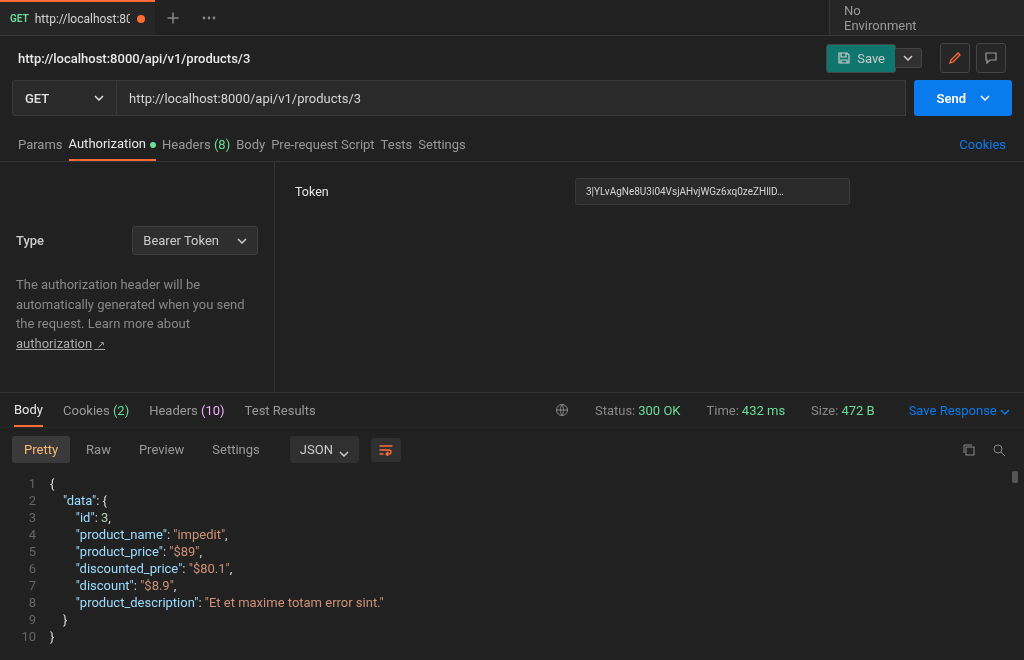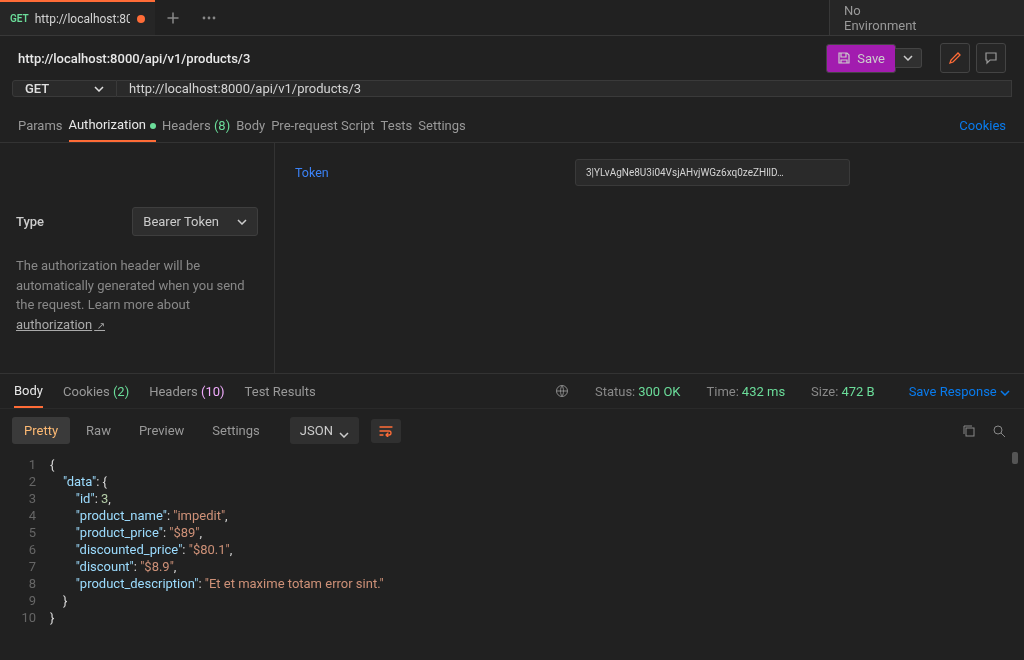--- a/index.html
+++ b/index.html
@@ -7,21 +7,21 @@
 .topbar { display:flex; height:36px; align-items:stretch; border-bottom:1px solid #383838; }
 .tab { display:flex; align-items:center; padding:0 10px; gap:6px; background:#262626; border-top:2px solid #ff6c37; min-width:155px; }
 .tab .method { color:#6bdd9a; font-size:10px; font-weight:600; }
 .tab .title { color:#d4d4d4; font-size:12px; white-space:nowrap; overflow:hidden; text-overflow:clip; max-width:95px; }
 .dot { width:8px; height:8px; border-radius:50%; background:#ff6c37; margin-left:auto; }
 .tab-plus,.tab-more { width:36px; display:flex; align-items:center; justify-content:center; color:#888; cursor:pointer; }
 .env { margin-left:auto; display:flex; align-items:center; padding:0 14px; gap:110px; color:#999; background:#262626; border-left:1px solid #383838; width:195px; justify-content:space-between;}
 .titlebar { display:flex; align-items:center; height:44px; padding:0 18px; }
 .titlebar .t { color:#e8e8e8; font-size:13px; font-weight:500; }
 .titlebar .spacer { flex:1; }
-.save-btn { display:flex; align-items:center; gap:6px; background:#a21caf; border:1px solid #444; border-radius:3px; padding:6px 10px; color:#ccc; cursor:pointer; }
+.save-btn { display:flex; align-items:center; gap:6px; background:#0f766e; border:1px solid #444; border-radius:3px; padding:6px 10px; color:#ccc; cursor:pointer; }
 .save-caret { background:#303030; border:1px solid #444; border-left:none; border-radius:0 3px 3px 0; padding:6px 8px; color:#ccc; cursor:pointer; margin-left:-1px; margin-right:12px; }
 .icon-btn { width:30px; height:30px; display:flex; align-items:center; justify-content:center; border:1px solid #444; border-radius:3px; background:#262626; color:#ff6c37; cursor:pointer; margin-left:6px;}
 .icon-btn.gray{color:#999;}
 .urlrow { display:flex; padding:0 12px 12px; gap:0; }
 .method-select { display:flex; align-items:center; background:#2a2a2a; border:1px solid #3a3a3a; border-radius:3px 0 0 3px; padding:0 12px; width:105px; justify-content:space-between; color:#e0e0e0; font-weight:500; cursor:pointer;}
 .url-input { flex:1; background:#2a2a2a; border:1px solid #3a3a3a; border-left:none; padding:0 12px; color:#d4d4d4; outline:none; }
 .send-btn { display:flex; align-items:center; background:#097bed; color:#fff; border:none; border-radius:3px; margin-left:8px; padding:0 22px; font-weight:600; cursor:pointer; gap:14px; height:36px;}
 .send-caret{ font-size:10px;}
 .tabs2 { display:flex; align-items:center; padding:0 18px; height:34px; gap:6px; border-bottom:1px solid #333; }
 .tabs2 .t2 { color:#999; cursor:pointer; padding:8px 0; }
@@ -32,21 +32,21 @@
 .tabs2 .cookies-link { color:#097bed; cursor:pointer; }
 .auth-panel { display:flex; height:230px; }
 .auth-left { width:275px; border-right:1px solid #333; padding:16px; }
 .auth-left .row1 { display:flex; align-items:center; justify-content:space-between; margin-bottom:20px;margin-top:48px;}
 .auth-left .lbl { color:#ccc; font-weight:500; }
 .type-select { display:flex; align-items:center; background:#2e2e2e; border:1px solid #3e3e3e; border-radius:3px; padding:6px 10px; gap:18px; color:#ccc; font-size:12px; cursor:pointer;}
 .auth-left .desc { color:#888; line-height:1.5; font-size:12px;}
 .auth-left .desc .link { color:#aaa; text-decoration:underline; cursor:pointer;}
 .ext{font-size:10px;margin-left:2px;}
 .auth-right { flex:1; padding:16px 20px; display:flex; gap:20px; align-items:flex-start;}
-.auth-right .lbl { color:#3b82f6; width:260px; padding-top:6px; font-size:12.5px;}
+.auth-right .lbl { color:#e5e5e5; width:260px; padding-top:6px; font-size:12.5px;}
 .token-input { background:#2a2a2a; border:1px solid #3a3a3a; border-radius:3px; padding:7px 10px; color:#d4d4d4; width:275px; font-size:10px; overflow:hidden; white-space:nowrap;}
 .resp-tabs { display:flex; align-items:center; padding:0 14px; height:36px; gap:20px; border-top:1px solid #333; border-bottom:1px solid #2a2a2a; }
 .resp-tabs .t3 { color:#999; cursor:pointer; padding:8px 0;}
 .resp-tabs .t3.active { color:#e8e8e8; border-bottom:2px solid #ff6c37;}
 .resp-tabs .spacer { flex:1; }
 .resp-tabs .meta { font-size:12px; color:#888; margin-right:6px;}
 .resp-tabs .meta .ok{color:#6bdd9a;}
 .resp-tabs .save-resp { color:#097bed; cursor:pointer; margin-left:8px;}
 .globe-ic{color:#888;margin-right:6px;}
 .viewbar { display:flex; align-items:center; padding:8px 12px; gap:4px; }
@@ -120,20 +120,26 @@
 </div>
 
 <div class="urlrow">
   <div class="method-select">
     <span>GET</span>
     <svg width="10" height="6" viewBox="0 0 10 6">
         <path d="M1 1l4 4 4-4" stroke="currentColor" fill="none" stroke-width="1.5"></path>
       </svg>
   </div>
   <input class="url-input" value="http://localhost:8000/api/v1/products/3" style="">
+  <button class="send-btn">
+    <span>Send</span>
+    <svg class="send-caret" width="10" height="6" viewBox="0 0 10 6">
+        <path d="M1 1l4 4 4-4" stroke="currentColor" fill="none" stroke-width="1.5"></path>
+      </svg>
+  </button>
 </div>
 
 <div class="tabs2">
   <span class="t2">Params</span>
   <span class="t2 active"><span>Authorization</span><span class="dot2"></span></span>
   <span class="t2"><span>Headers</span> <span class="count">(8)</span></span>
   <span class="t2">Body</span>
   <span class="t2">Pre-request Script</span>
   <span class="t2">Tests</span>
   <span class="t2">Settings</span>

